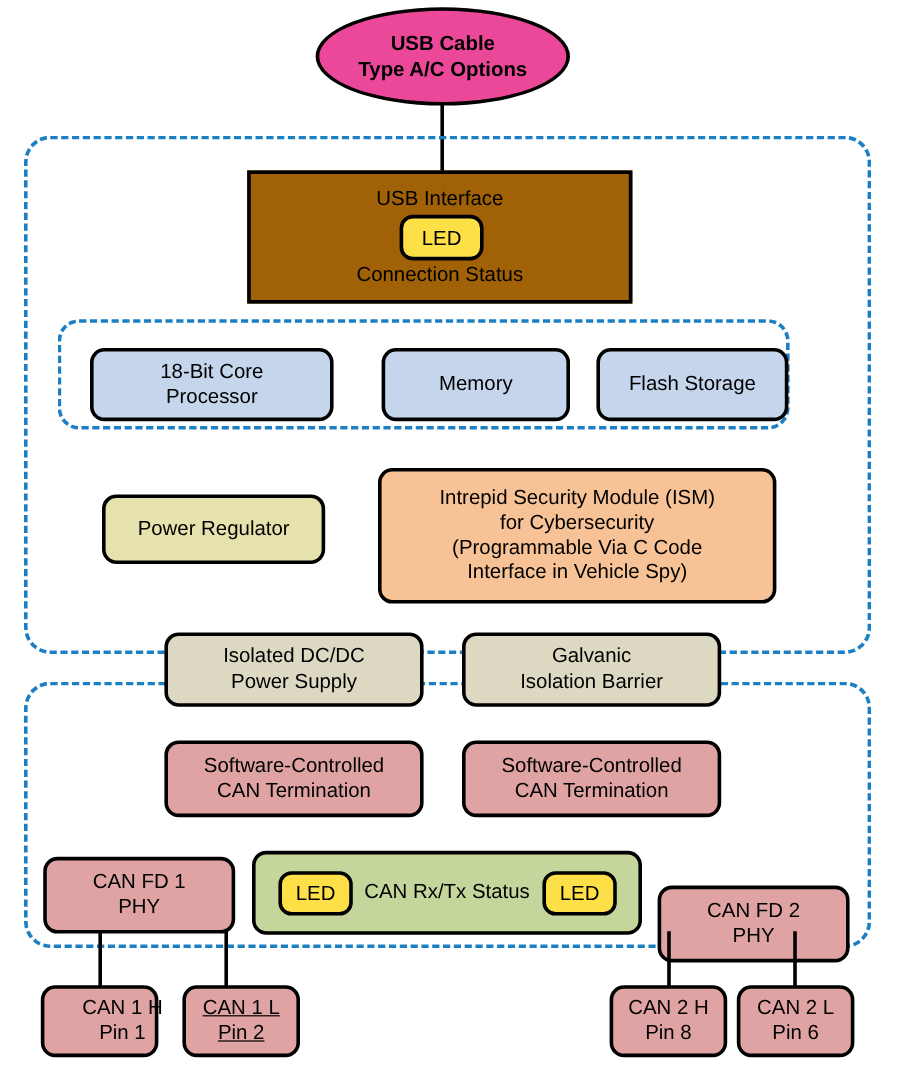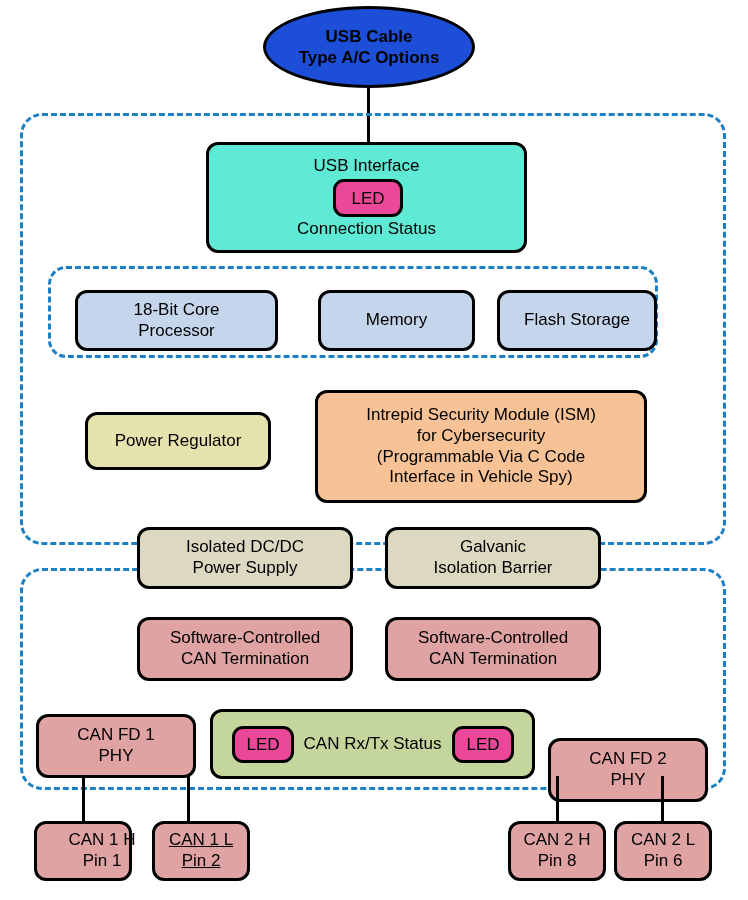--- a/index.html
+++ b/index.html
@@ -43,21 +43,21 @@
     border-radius: 22px;
     background: transparent;
   }
   .group.inner { border-radius: 18px; }
 
   
   .ellipse {
     position: absolute;
     border: 3px solid #000000;
     border-radius: 50%;
-    background: #1d4ed8;
+    background: #ec4899;
     display: flex;
     flex-direction: column;
     align-items: center;
     justify-content: center;
     text-align: center;
     font-weight: bold;
     font-size: 17px;
     line-height: 1.25;
   }
 
@@ -71,34 +71,34 @@
   .fill-yellow  { background: #e5e2ae; }
   .fill-orange  { background: #f7c396; }
   .fill-beige   { background: #dcd8c2; }
   .fill-pink    { background: #dfa3a3; }
 
   
   .led {
     position: absolute;
     border: 3px solid #000000;
     border-radius: 11px;
-    background: #ec4899;
+    background: #fde047;
     display: flex;
     align-items: center;
     justify-content: center;
     font-size: 17px;
     line-height: 1;
   }
 
   
   .usb-box {
     position: absolute;
     border: 3px solid #000000;
-    border-radius: 12px;
-    background: #5eead4;
+    border-radius: 0;
+    background: #a16207;
   }
   .usb-title {
     position: absolute; left: 0; right: 0; top: 11px;
     text-align: center; font-size: 17px;
   }
   .usb-sub {
     position: absolute; left: 0; right: 0; bottom: 11px;
     text-align: center; font-size: 17px;
   }
 

